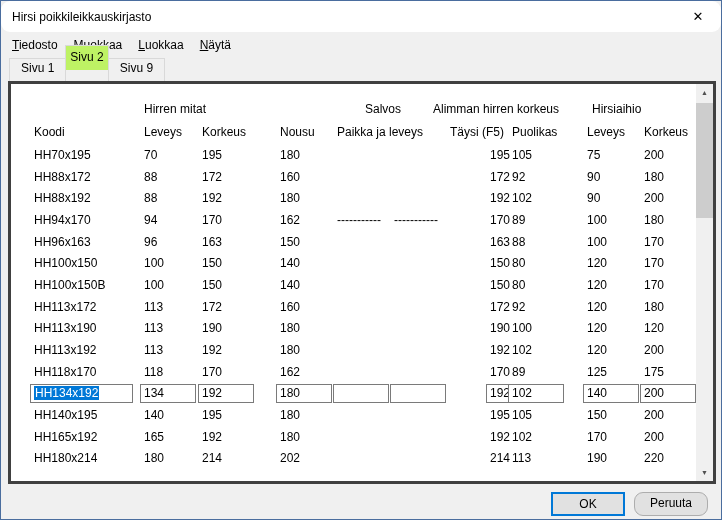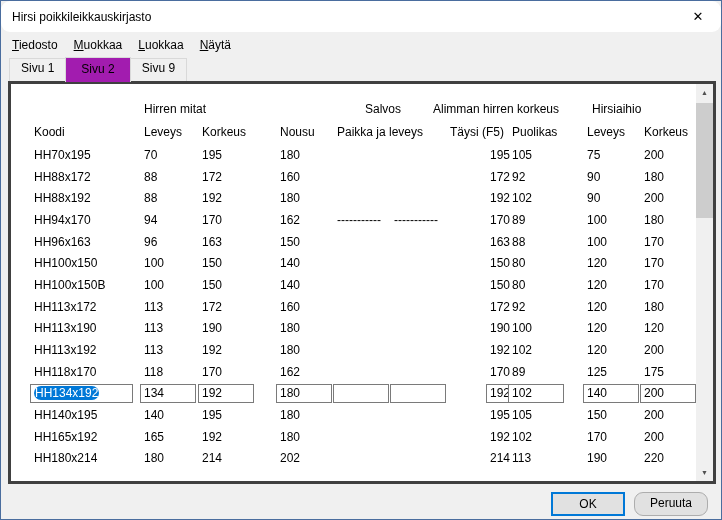--- a/index.html
+++ b/index.html
@@ -20,22 +20,22 @@
   .menubar { position: absolute; top: 31px; left: 0; right: 12px; height: 25px; background: #f0f0f0;
              display: flex; align-items: center; padding-left: 3px; }
   .menu-item { padding: 3px 8px; }
   .menu-item u { text-decoration: underline; }
 
   
   .tabstrip { position: absolute; left: 8px; top: 56px; height: 25px; display: flex;
               align-items: flex-end; z-index: 3; }
   .tab { height: 23px; line-height: 19px; padding: 0 11px; background: #f0f0f0;
          border: 1px solid #d9d9d9; border-bottom: none; margin-right: -1px; margin-bottom: 1px; }
-  .tab.active { height: 25px; line-height: 22px; background: #a21caf; padding: 0 15px;
-                margin-bottom: 0; position: relative; z-index: 4; }
+  .tab.active { height: 25px; line-height: 22px; background: #bef264; padding: 0 4px;
+                margin-bottom: 12px; position: relative; z-index: 4; }
 
   
   .panel { position: absolute; left: 7px; top: 80px; width: 708px; height: 403px;
            background: #fff; border: 3px solid #404040; z-index: 2; }
   .sheet { position: absolute; left: 0; top: 0; right: 17px; bottom: 0; overflow: hidden;
            padding: 14px 0 0 23px; }
 
   .grid { display: grid;
           grid-template-columns: 110px 58px 78px 57px 57px 56px 62px 75px 57px 52px;
           align-items: center; }
@@ -51,21 +51,21 @@
   .ch-place  { grid-column: 5 / span 2; }
 
   .c.full { padding-left: 40px; }
 
   
   .tbox { height: 19px; border: 1px solid #7a7a7a; background: #fff;
           font-family: "Liberation Sans", sans-serif; font-size: 12px; padding: 0 3px;
           margin-left: -4px; }
   input.tbox { width: 56px; }
   .code-box { width: 103px; display: inline-flex; align-items: center; }
-  .code-box .sel { background: #0078d7; color: #fff; padding: 0 1px; border-radius: 7px; }
+  .code-box .sel { background: #0078d7; color: #fff; padding: 0 1px; }
   .cell-full-input input { margin-left: 36px; }
 
   
   .scrollbar { position: absolute; top: 0; right: 0; width: 17px; height: 100%; background: #f0f0f0; }
   .sb-btn { position: absolute; left: 0; width: 17px; height: 17px; display: flex;
             align-items: center; justify-content: center; font-size: 7px; color: #505050; }
   .sb-up { top: 0; } .sb-down { bottom: 0; }
   .sb-thumb { position: absolute; left: 0; top: 19px; width: 17px; height: 115px; background: #cdcdcd; }
 
   

